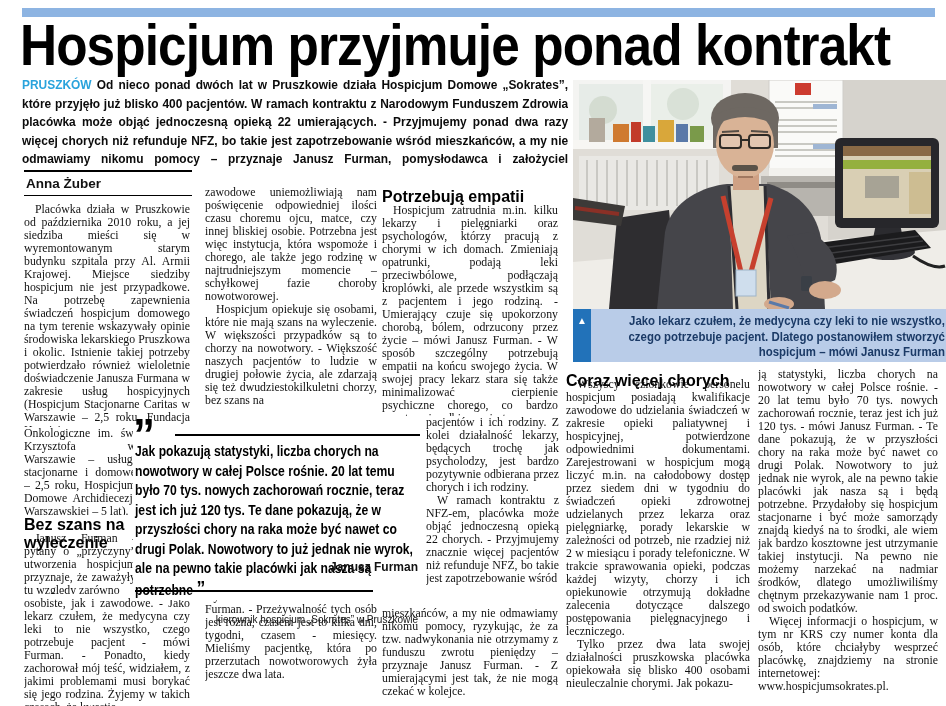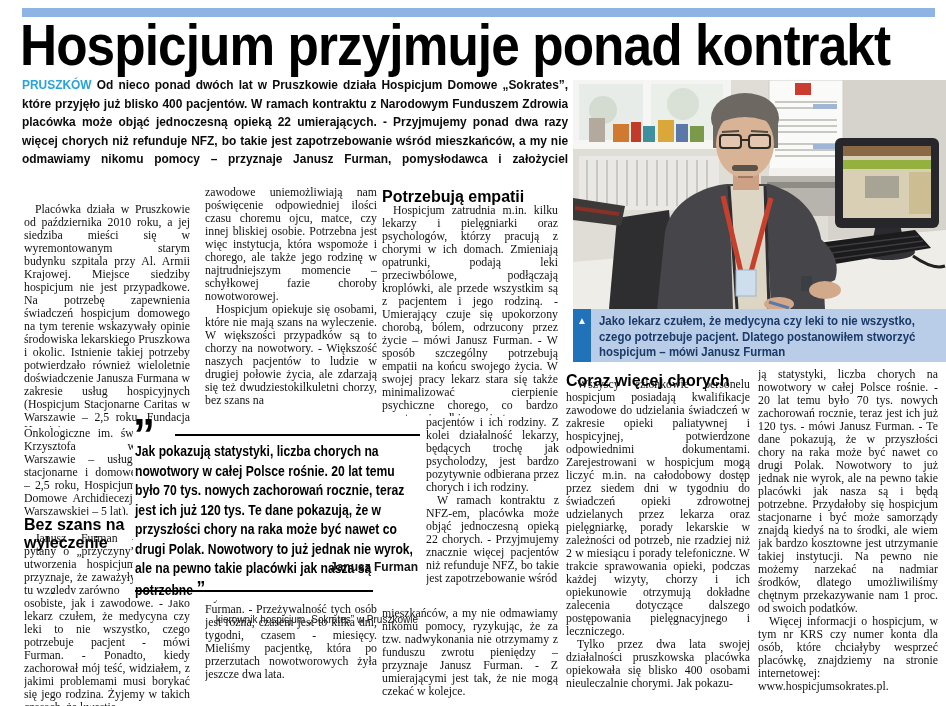--- a/index.html
+++ b/index.html
@@ -62,21 +62,21 @@
   .pq-attrib{position:absolute;right:2px;top:136px;text-align:right;font-family:"Liberation Sans",sans-serif;}
   .pq-attrib .name{font-weight:bold;font-size:12px;}
   .pq-attrib .role{font-size:10px;margin-top:40px;}
   .pq-rule2{position:absolute;left:2px;top:166px;width:238px;border-top:2px solid #000;}
 
   
   #photo{left:573px;top:80px;width:373px;height:229px;overflow:hidden;background:#dcd8d2;}
   #caption{left:573px;top:309px;width:373px;height:53px;background:#b9cce8;display:flex;}
   #caption .strip{width:18px;background:#2272b9;color:#fff;font-size:10px;text-align:center;
     padding-top:6px;flex:0 0 18px;}
-  #caption .cap-wrap{overflow:hidden;padding:5px 6px 0 8px;}
+  #caption .cap-wrap{overflow:hidden;padding:5px 6px 0 8px;text-align:right;}
   #caption .cap-text{width:372px;transform:scaleX(0.93);transform-origin:left top;
     font-family:"Liberation Sans",sans-serif;font-weight:bold;font-size:12.3px;line-height:15.5px;
     color:#1b3a66;}
 </style>
 </head>
 <body>
 
 <div id="page">
 
   <div class="abs" id="topbar"></div>
@@ -85,20 +85,21 @@
     <span>Hospicjum przyjmuje ponad kontrakt</span>
   </div>
 
   <div class="abs" id="lead">
     <div class="inner">
       <span class="loc">PRUSZKÓW</span>
       <span>Od nieco ponad dwóch lat w Pruszkowie działa Hospicjum Domowe „Sokrates”, które przyjęło już blisko 400 pacjentów. W ramach kontraktu z Narodowym Funduszem Zdrowia placówka może objąć jednoczesną opieką 22 umierających. - Przyjmujemy ponad dwa razy więcej chorych niż refunduje NFZ, bo takie jest zapotrzebowanie wśród mieszkańców, a my nie odmawiamy nikomu pomocy – przyznaje Janusz Furman, pomysłodawca i założyciel pruszkowskiego hospicjum</span>
     </div>
   </div>
 
+  <div class="abs" id="byline">Anna Żuber</div>
 
   <div class="abs" id="photo">
     <svg width="373" height="229" viewBox="0 0 373 229">
       <rect width="373" height="229" fill="#e0ddd7"></rect>
       <rect x="255" y="0" width="118" height="160" fill="#d6d3cd"></rect>
 
       <g>
         <rect x="0" y="0" width="158" height="68" fill="#f4f4f2"></rect>
         <rect x="6" y="4" width="64" height="56" fill="#e7ece8"></rect>
         <rect x="78" y="4" width="72" height="56" fill="#eaefe9"></rect>

